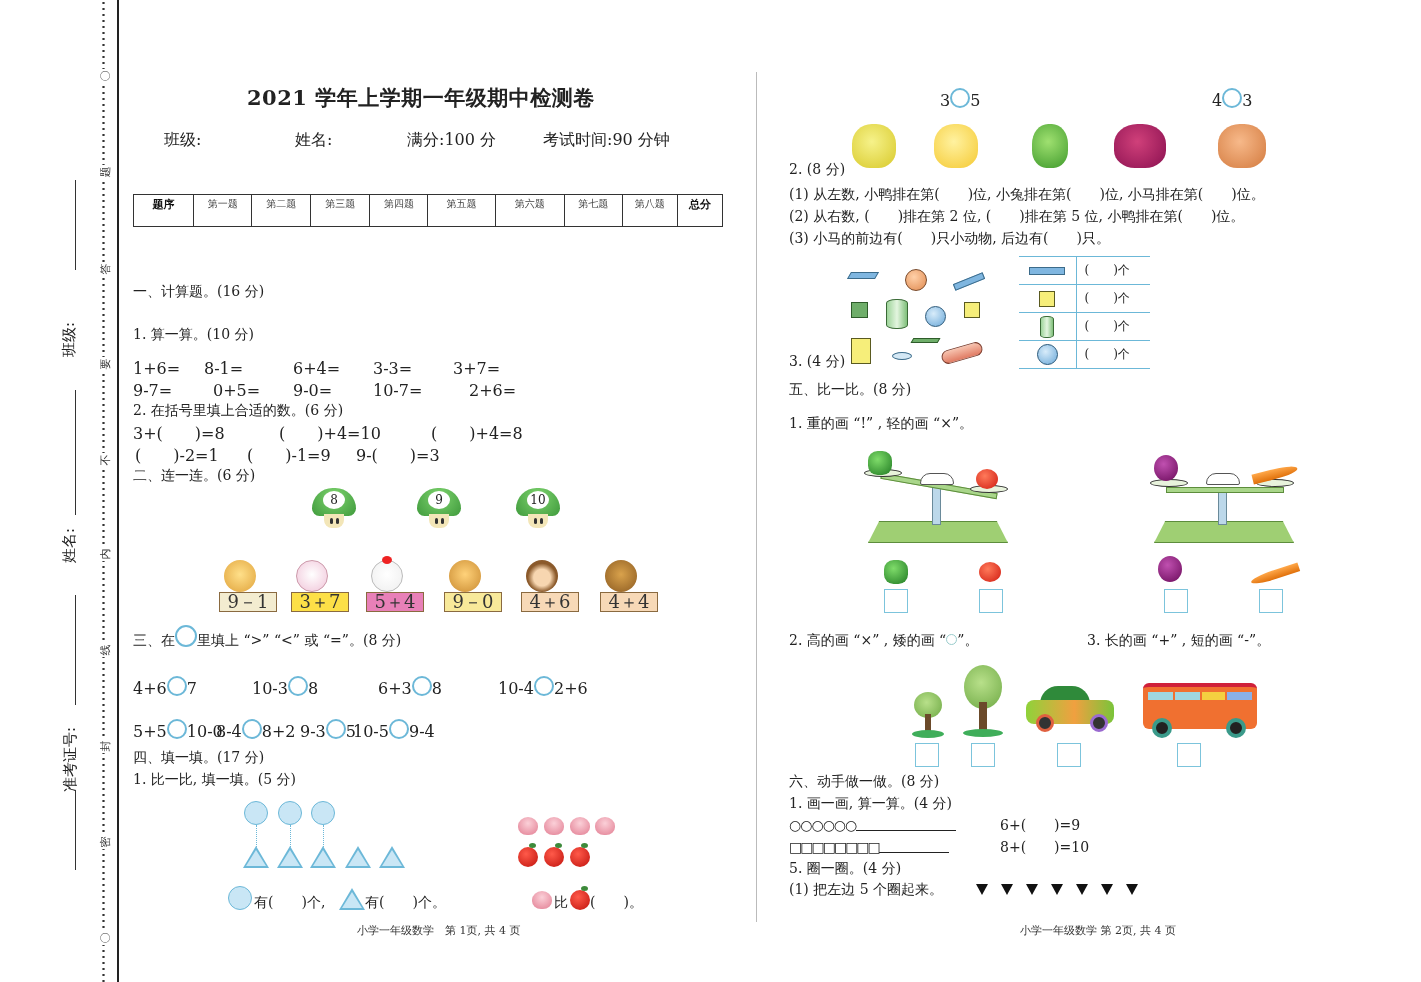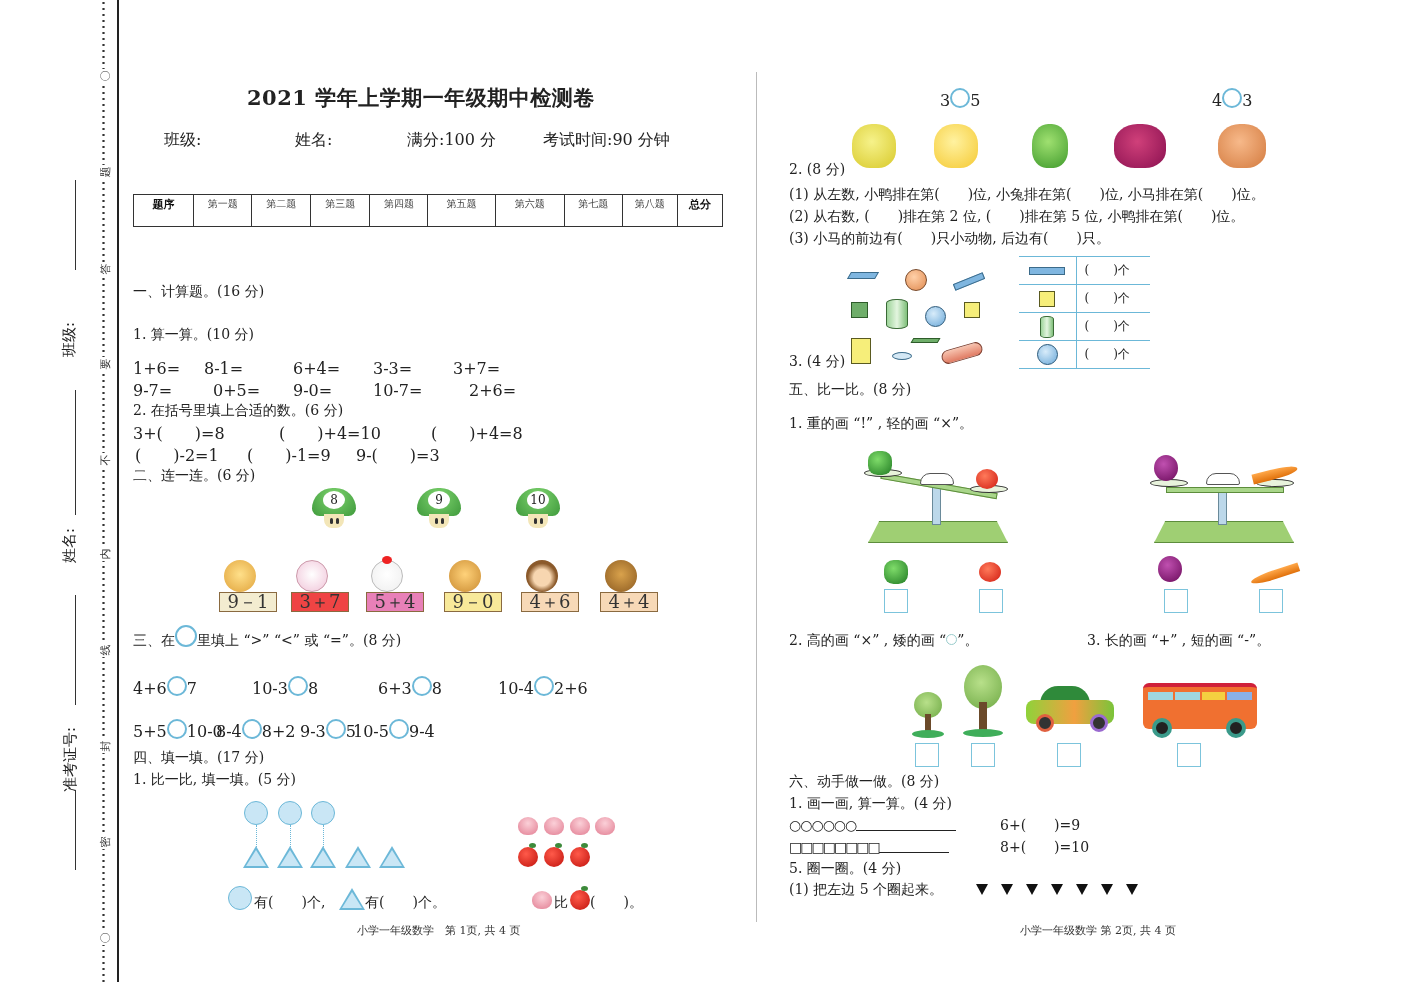--- a/index.html
+++ b/index.html
@@ -176,21 +176,21 @@
     <div class="eye" style="left:18px"></div>
       <div class="eye" style="left:24px"></div>
   </div>
 
   <div class="animal" style="left:219px;top:560px">
     <div class="face" style="background:radial-gradient(circle at 50% 45%,#ffe08a,#e0a23a)"></div>
     <div class="plate" style="background:#f3ecd0">9－1</div>
   </div>
   <div class="animal" style="left:291px;top:560px">
     <div class="face" style="background:radial-gradient(circle at 50% 45%,#fff,#f0c4d8);border:1px solid #c9a"></div>
-    <div class="plate" style="background:#ef4444">3＋7</div>
+    <div class="plate" style="background:#fde047">3＋7</div>
   </div>
   <div class="animal" style="left:366px;top:560px">
     <div class="face" style="background:radial-gradient(circle at 50% 45%,#fff,#eee);border:1px solid #bbb"></div>
     <div style="position:absolute;left:16px;top:-4px;width:10px;height:8px;border-radius:50%;background:#e22"></div>
     <div class="plate" style="background:#e880b8">5＋4</div>
   </div>
   <div class="animal" style="left:444px;top:560px">
     <div class="face" style="background:radial-gradient(circle at 50% 45%,#ffd27a,#c98a30)"></div>
     <div class="plate" style="background:#f8e99a">9－0</div>
   </div>

